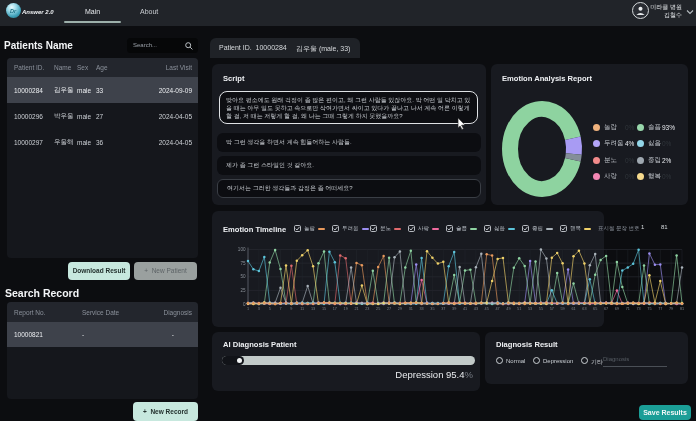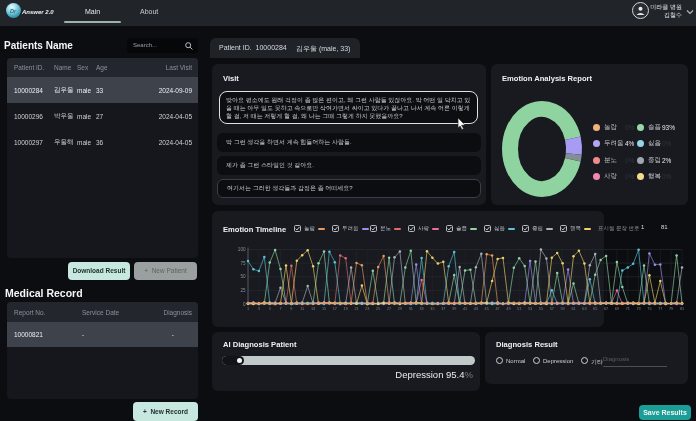--- a/index.html
+++ b/index.html
@@ -86,42 +86,42 @@
       <span style="width:23px">우울해</span>
   <span style="width:19px">male</span>
       <span style="width:18px">36</span>
   <span style="flex:1;text-align:right;margin-right:6px">2024-04-05</span>
  </div>
 </div>
 
 <div class="btn" style="left:68px;top:262px;width:62px;height:18px;background:#c7e8de;color:#23312e;line-height:18px;font-weight:600">Download Result</div>
 <div class="btn" style="left:134px;top:262px;width:63px;height:18px;background:#9aa09f;color:#5d6366;line-height:18px">+&nbsp; New Patient</div>
 
-<div id="mrtitle">Medical Record</div>
+<div id="mrtitle">Search Record</div>
 <div class="tbl" style="top:302px;height:97px">
  <div class="thead" style="height:20px">
   <span style="margin-left:7px;width:68px">Report No.</span>
       <span style="width:75px">Service Date</span>
   <span style="flex:1;text-align:right;margin-right:6px">Diagnosis</span>
  </div>
  <div class="trow sel" style="height:25px">
   <span style="margin-left:7px;width:68px">10000821</span>
       <span style="width:75px">-</span>
   <span style="flex:1;text-align:right;margin-right:24px">-</span>
  </div>
 </div>
 <div class="btn" style="left:133px;top:402px;width:65px;height:19px;background:#c7e8de;color:#23312e;line-height:19px;font-weight:600">+&nbsp; New Record</div>
 
 <div id="tab">
     <span style="position:absolute;left:9px;top:6px">Patient ID.&nbsp;&nbsp;10000284</span>
 <span style="position:absolute;left:86px;top:6px">김우울 (male, 33)</span>
   </div>
 
 <div class="panel" style="left:212px;top:64px;width:274px;height:141px">
- <div class="ptl">Visit</div>
+ <div class="ptl">Script</div>
  <div class="bub" style="left:7px;top:26.5px;width:259px;height:33px;border:1.5px solid #dfe2e5;border-radius:8px;padding:4px 6px;line-height:8.4px;background:#0d0e12">맞아요 평소에도 원래 걱정이 좀 많은 편이고, 왜 그런 사람들 있잖아요. 막 어떤 일 닥치고 있을 때는 아무 일도 못하고 속으로만 삭여가면서 싸이고 있다가 끝나고 나서 계속 어른 이렇게 할 걸, 저 때는 저렇게 할 걸, 왜 나는 그때 그렇게 하지 못했을까요?</div>
  <div class="bub" style="top:69px;width:264px;height:19px;line-height:19px;padding-left:9px">막 그런 생각을 하면서 계속 힘들어하는 사람들.</div>
  <div class="bub" style="top:92px;width:264px;height:19px;line-height:19px;padding-left:9px">제가 좀 그런 스타일인 것 같아요.</div>
  <div class="bub" style="top:115px;width:264px;height:19px;line-height:17px;padding-left:9px;border:1px solid #3a3e45">여기서는 그러한 생각들과 감정은 좀 어떠세요?</div>
 </div>
 <svg width="11" height="13" viewBox="0 0 16 18" style="position:absolute;left:456px;top:117px;z-index:9">
     <path d="M3 1 L13 11 L8 11.5 L11 16.5 L8.6 17.6 L6 12.6 L3 15 Z" fill="#fff" stroke="#222" stroke-width="0.8"></path>
   </svg>
 
 <div class="panel" style="left:491px;top:64px;width:197px;height:141px">

